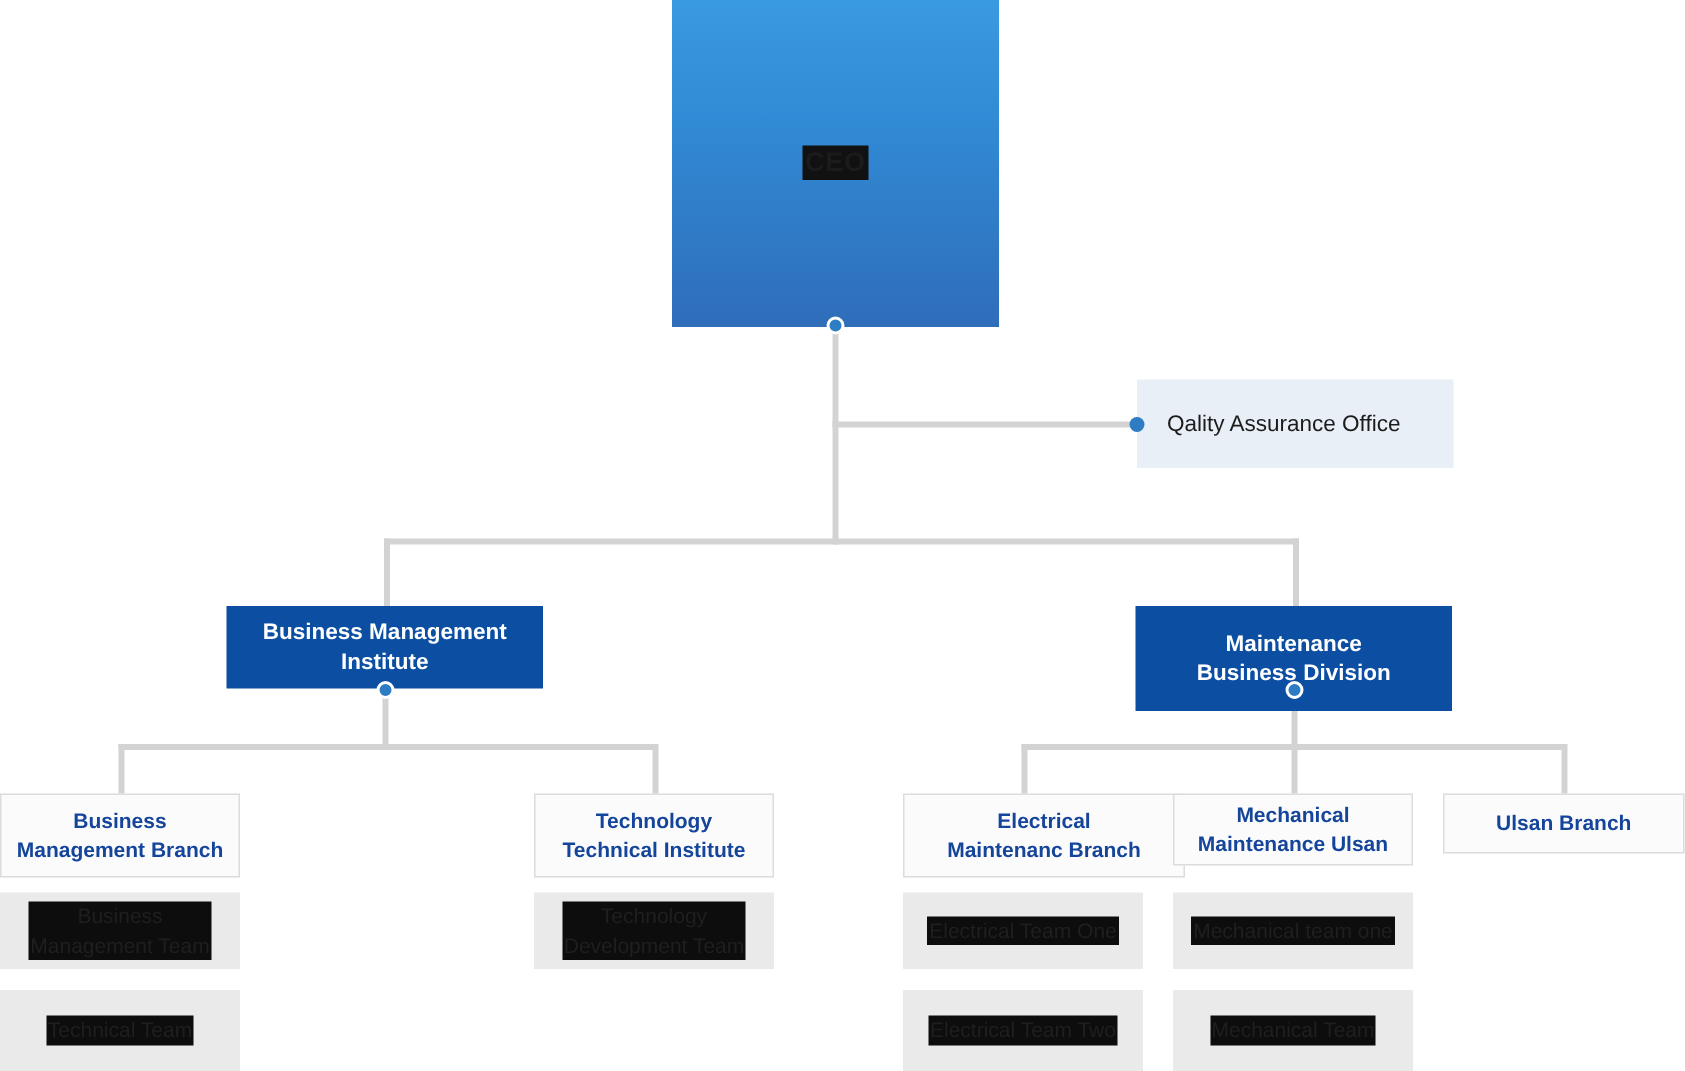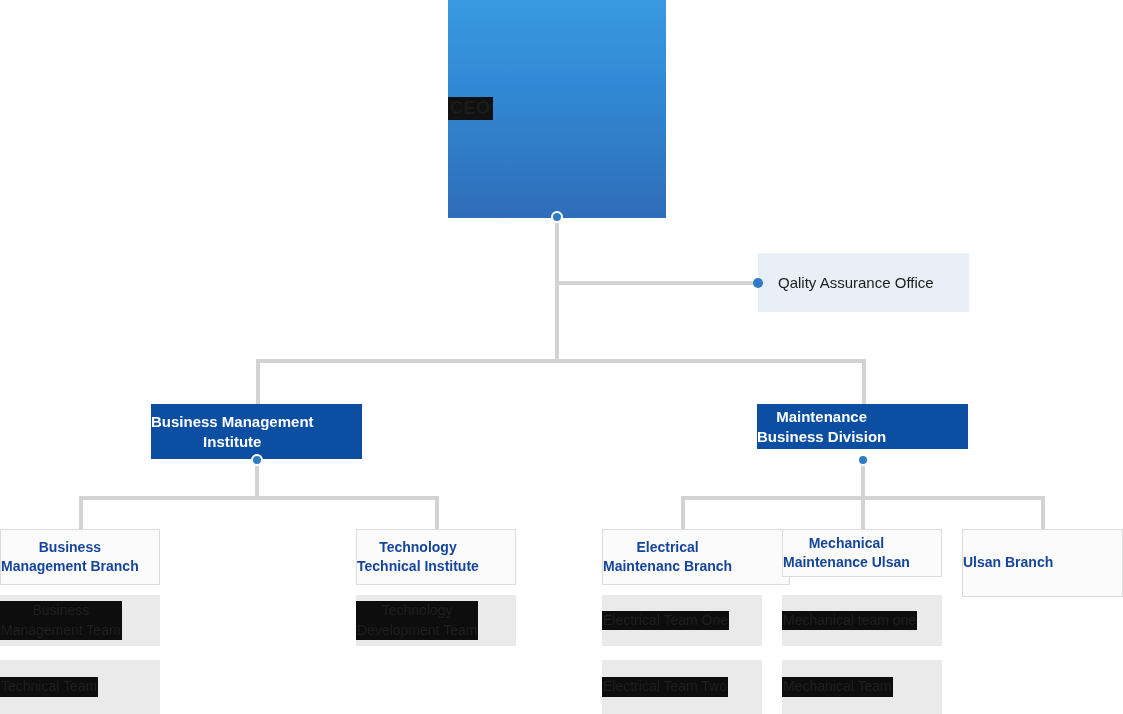--- a/index.html
+++ b/index.html
@@ -44,21 +44,21 @@
     width: 10px;
     height: 10px;
   }
 
   
   .box {
     position: absolute;
     box-sizing: border-box;
     display: flex;
     align-items: center;
-    justify-content: flex-start;
+    justify-content: center;
     text-align: center;
     z-index: 3;
   }
 
   .box-ceo {
     background: linear-gradient(to bottom, #3a9ae0 0%, #3189d4 40%, #2f6db9 100%);
     color: #1b1b1b;
     font-size: 18px;
     font-weight: 600;
     letter-spacing: 0.5px;
@@ -149,21 +149,21 @@
     <span>Qality Assurance Office</span>
   </div>
 
   <div class="box box-division" style="left:151px; top:404px; width:211px; height:55px;">
     <span>
       <span>Business Management</span><br>
       <span>Institute</span>
     </span>
   </div>
 
-  <div class="box box-division" style="left:757px; top:404px; width:211px; height:45px;">
+  <div class="box box-division" style="left:757px; top:404px; width:211px; height:70px;">
     <span>
       <span>Maintenance</span><br>
       <span>Business Division</span>
     </span>
   </div>
 
   <div class="box box-office" style="left:0px; top:529px; width:160px; height:56px;">
     <span>
       <span>Business</span><br>
       <span>Management Branch</span>
@@ -184,21 +184,21 @@
     </span>
   </div>
 
   <div class="box box-office" style="left:782px; top:529px; width:160px; height:48px;">
     <span>
       <span>Mechanical</span><br>
       <span>Maintenance Ulsan</span>
     </span>
   </div>
 
-  <div class="box box-office" style="left:962px; top:529px; width:161px; height:68px;">
+  <div class="box box-office" style="left:962px; top:529px; width:161px; height:40px;">
     <span>Ulsan Branch</span>
   </div>
 
   <div class="box box-team" style="left:0px; top:595px; width:160px; height:51px;">
     <span class="label">
       <span>Business</span><br>
       <span>Management Team</span>
     </span>
   </div>
 

